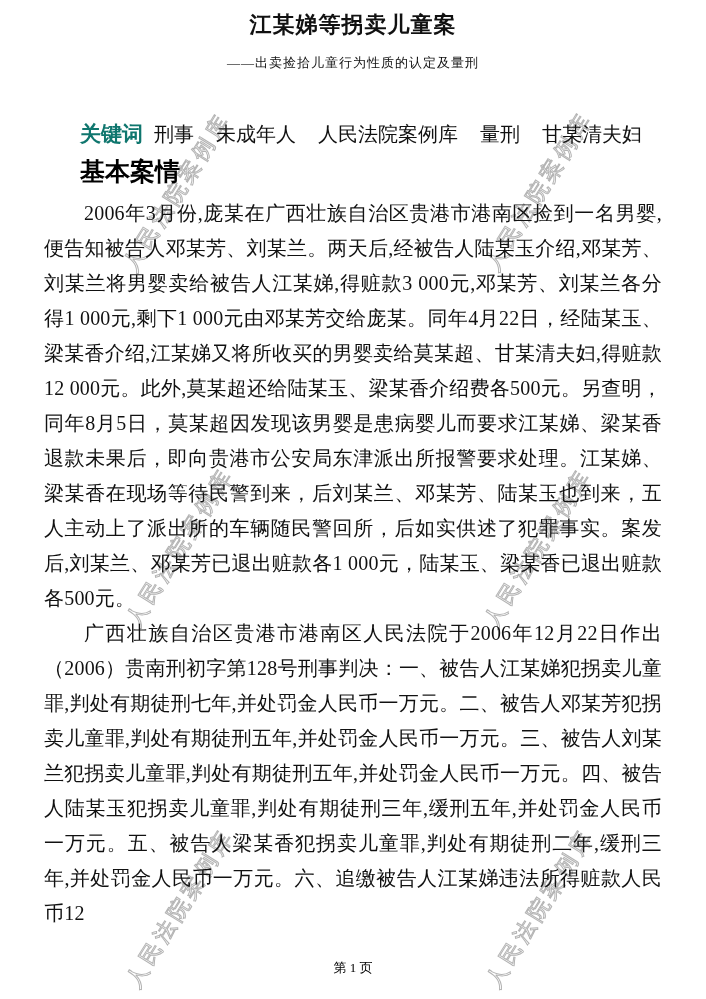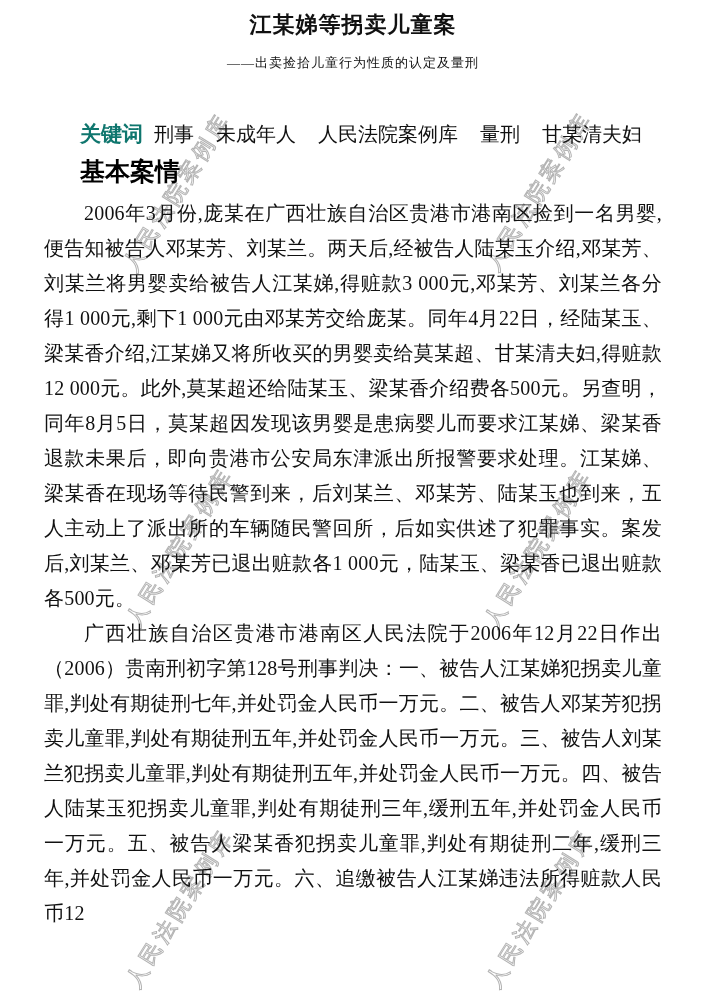--- a/index.html
+++ b/index.html
@@ -135,14 +135,15 @@
 
     <div class="section-heading">基本案情</div>
 
     <div class="body-text">
       <p>2006年3月份,庞某在广西壮族自治区贵港市港南区捡到一名男婴,便告知被告人邓某芳、刘某兰。两天后,经被告人陆某玉介绍,邓某芳、刘某兰将男婴卖给被告人江某娣,得赃款3 000元,邓某芳、刘某兰各分得1 000元,剩下1 000元由邓某芳交给庞某。同年4月22日，经陆某玉、梁某香介绍,江某娣又将所收买的男婴卖给莫某超、甘某清夫妇,得赃款12 000元。此外,莫某超还给陆某玉、梁某香介绍费各500元。另查明，同年8月5日，莫某超因发现该男婴是患病婴儿而要求江某娣、梁某香退款未果后，即向贵港市公安局东津派出所报警要求处理。江某娣、梁某香在现场等待民警到来，后刘某兰、邓某芳、陆某玉也到来，五人主动上了派出所的车辆随民警回所，后如实供述了犯罪事实。案发后,刘某兰、邓某芳已退出赃款各1 000元，陆某玉、梁某香已退出赃款各500元。</p>
       <p>广西壮族自治区贵港市港南区人民法院于2006年12月22日作出（2006）贵南刑初字第128号刑事判决：一、被告人江某娣犯拐卖儿童罪,判处有期徒刑七年,并处罚金人民币一万元。二、被告人邓某芳犯拐卖儿童罪,判处有期徒刑五年,并处罚金人民币一万元。三、被告人刘某兰犯拐卖儿童罪,判处有期徒刑五年,并处罚金人民币一万元。四、被告人陆某玉犯拐卖儿童罪,判处有期徒刑三年,缓刑五年,并处罚金人民币一万元。五、被告人梁某香犯拐卖儿童罪,判处有期徒刑二年,缓刑三年,并处罚金人民币一万元。六、追缴被告人江某娣违法所得赃款人民币12</p>
     </div>
 
   </div>
 
+  <div class="footer">第 1 页</div>
 
 </div>
 
 </body></html>

